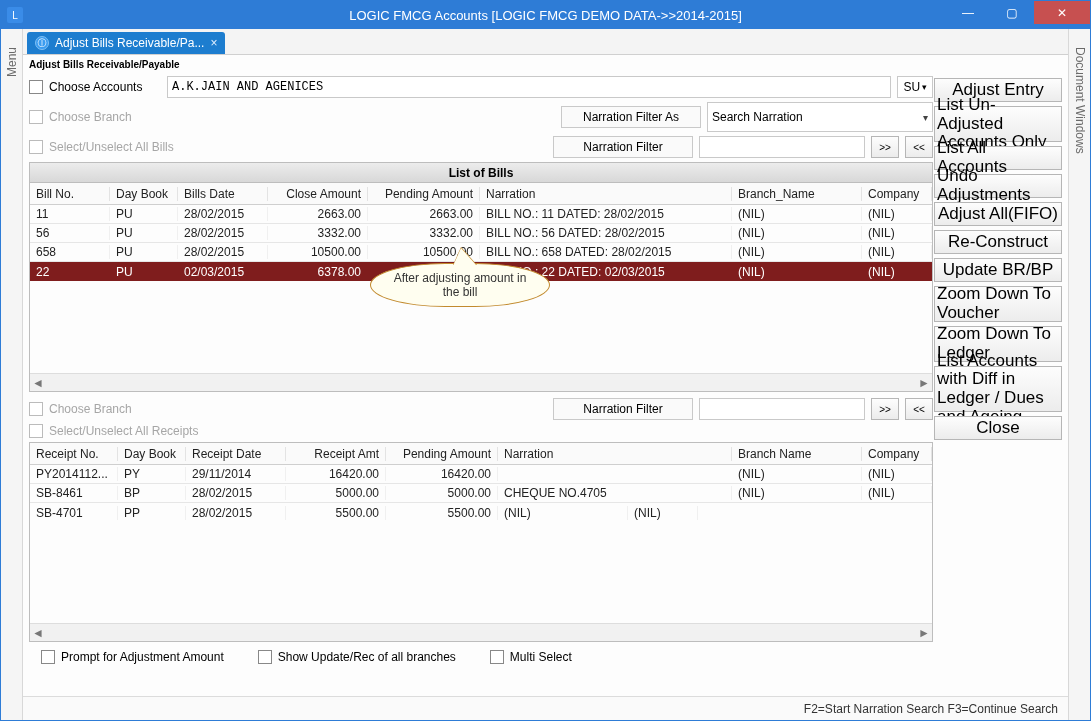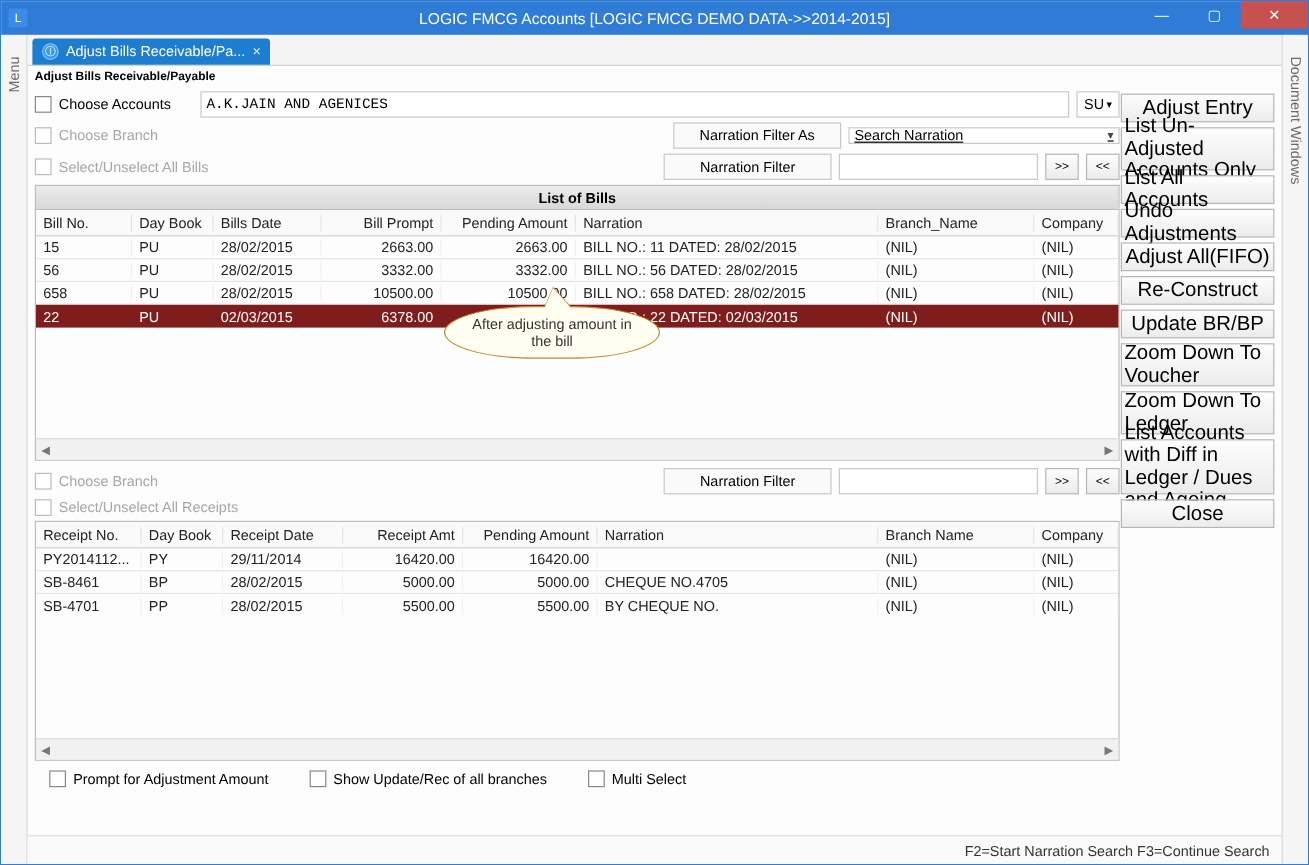--- a/index.html
+++ b/index.html
@@ -62,22 +62,22 @@
   }
   .input-flat{
     height:22px; border:1px solid #c9c9c9; background:#fff; padding:0 4px;
     font-family:"Courier New",monospace; font-size:12px; flex:1;
   }
   .mini-btn{
     width:28px; height:22px; border:1px solid #b6b6b6; background:linear-gradient(#fdfdfd,#ececec);
     display:flex; align-items:center; justify-content:center; font-size:10px;
   }
   .select-like{
-    height:14px; border:1px solid #c9c9c9; background:#fff; padding:0 4px;
-    display:flex; align-items:center; justify-content:space-between; font-size:12px;text-decoration:underline;
+    height:30px; border:1px solid #c9c9c9; background:#fff; padding:0 4px;
+    display:flex; align-items:center; justify-content:space-between; font-size:12px;
   }
   .select-like .chev{font-size:10px;color:#444;}
 
   
   .grid-title {
     background:linear-gradient(#ececec,#d8d8d8); border:1px solid #bdbdbd; border-bottom:none;
     height:20px; display:flex; align-items:center; justify-content:center; font-weight:bold; font-size:12px;
   }
   .grid-box { border:1px solid #bdbdbd; display:flex; flex-direction:column; position:relative;}
   .grid-head, .grid-row {
@@ -209,29 +209,29 @@
             <div class="mini-btn">&gt;&gt;</div>
             <div class="mini-btn">&lt;&lt;</div>
           </div>
 
           <div class="grid-title">List of Bills</div>
           <div class="grid-box" style="height:210px; position:relative;">
             <div class="grid-head">
               <div class="c-billno">Bill No.</div>
               <div class="c-daybook">Day Book</div>
               <div class="c-billdate">Bills Date</div>
-              <div class="c-billamt">Bill Prompt</div>
+              <div class="c-billamt">Close Amount</div>
               <div class="c-pending">Pending Amount</div>
               <div class="c-narr">Narration</div>
               <div class="c-branch">Branch_Name</div>
               <div class="c-company">Company</div>
             </div>
             <div id="bills-rows" style="flex:1; position:relative;">
                 <div class="grid-row">
-                  <div class="c-billno">15</div>
+                  <div class="c-billno">11</div>
                   <div class="c-daybook">PU</div>
                   <div class="c-billdate">28/02/2015</div>
                   <div class="c-billamt">2663.00</div>
                   <div class="c-pending">2663.00</div>
                   <div class="c-narr">BILL NO.: 11 DATED: 28/02/2015</div>
                   <div class="c-branch">(NIL)</div>
                   <div class="c-company">(NIL)</div>
                 </div>
                 <div class="grid-row">
                   <div class="c-billno">56</div>
@@ -319,21 +319,20 @@
                   <div class="r-narr">CHEQUE NO.4705</div>
                   <div class="r-branch">(NIL)</div>
                   <div class="r-company">(NIL)</div>
                 </div>
                 <div class="grid-row">
                   <div class="r-recno">SB-4701</div>
                   <div class="r-daybook">PP</div>
                   <div class="r-date">28/02/2015</div>
                   <div class="r-amt">5500.00</div>
                   <div class="r-pending">5500.00</div>
-                  <div class="r-narr">BY CHEQUE NO.</div>
                   <div class="r-branch">(NIL)</div>
                   <div class="r-company">(NIL)</div>
                 </div>
               </div>
             <div class="grid-scroll-h">
               <span>◄</span>
               <span>►</span>
             </div>
           </div>
 

